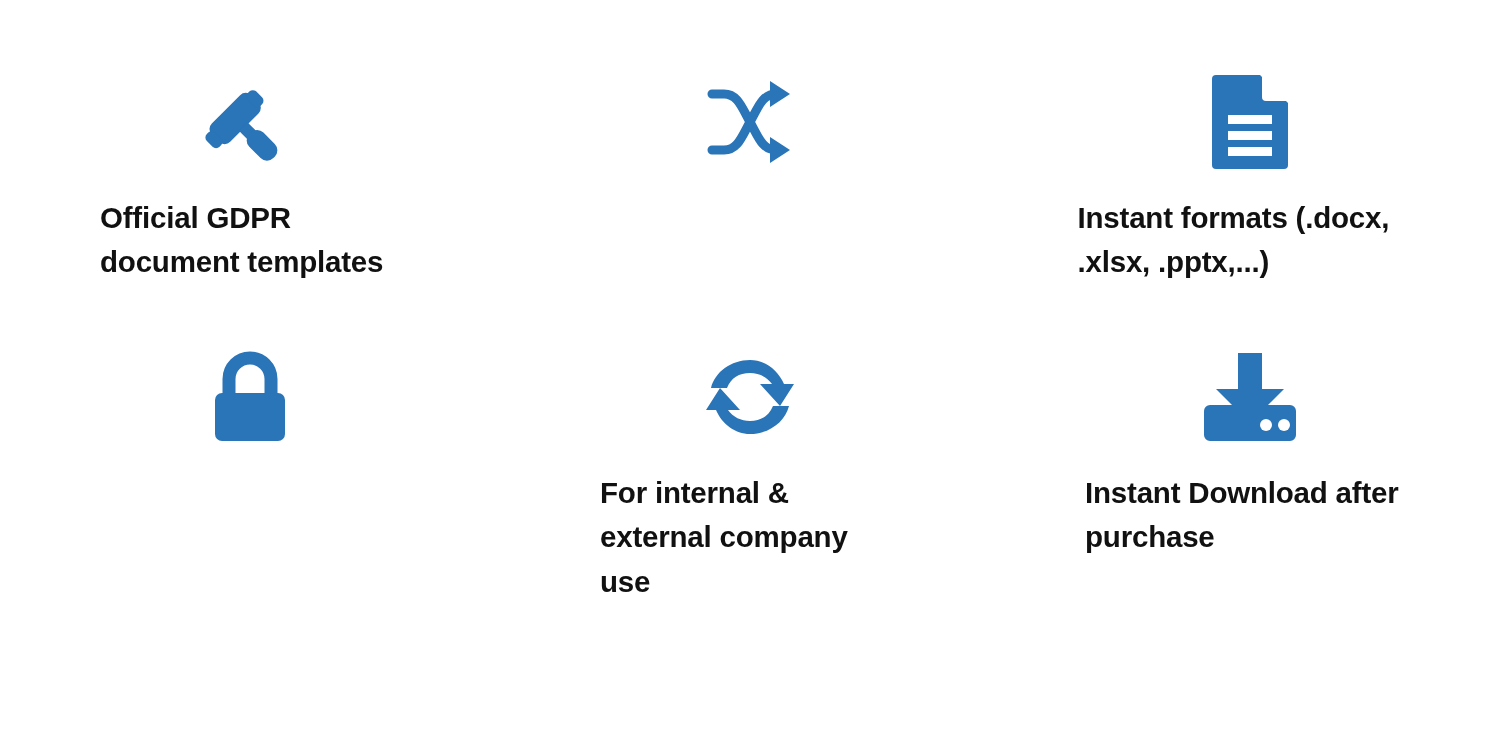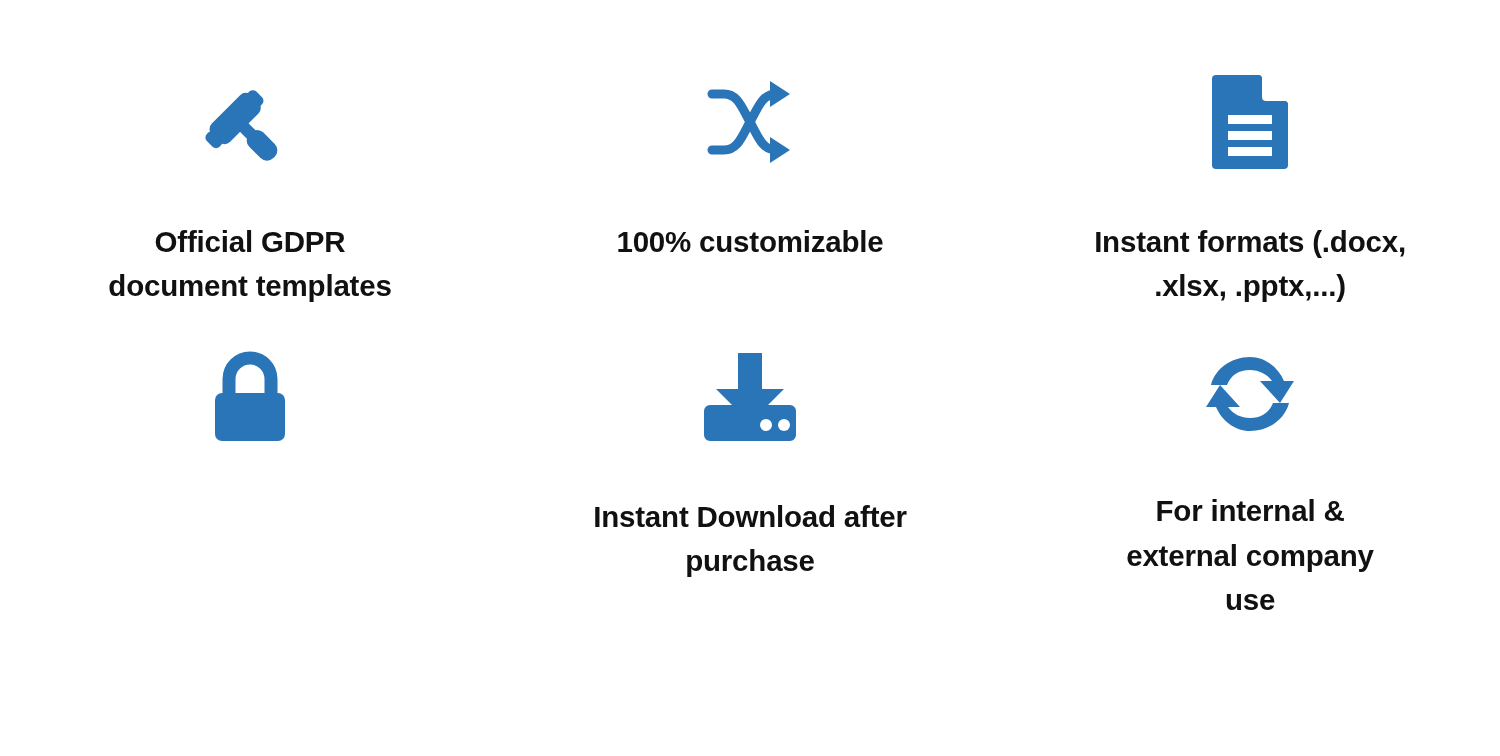--- a/index.html
+++ b/index.html
@@ -30,25 +30,24 @@
   .icon-wrap {
     height: 100px;
     display: flex;
     align-items: center;
     justify-content: center;
   }
   .icon-wrap svg {
     display: block;
   }
   .feature-label {
-    margin-top: 48px;
+    margin-top: 24px;
     font-size: 29.5px;
     font-weight: 700;
     color: #111111;
-    text-align: center;
     line-height: 1.5;
     letter-spacing: -0.2px;
   }
   .w-narrow { max-width: 300px; }
   .w-mid    { max-width: 330px; }
   .w-wide   { max-width: 345px; }
 </style>
 </head>
 <body>
 
@@ -75,21 +74,20 @@
         <g fill="none" stroke="#2a74b8" stroke-width="9" stroke-linecap="round" stroke-linejoin="round">
           <path d="M8 16 L20 16 C34 16 38 30 46 44 C54 58 58 72 72 72"></path>
           <path d="M8 72 L20 72 C34 72 38 58 46 44 C54 30 58 16 72 16"></path>
         </g>
         <g fill="#2a74b8">
           <path d="M66 3 L86 16 L66 29 Z"></path>
           <path d="M66 59 L86 72 L66 85 Z"></path>
         </g>
       </svg>
     </span>
-    <div class="feature-label w-mid">100% customizable</div>
   </div>
 
   <div class="feature-cell">
     <span class="icon-wrap">
       <svg width="76" height="94" viewBox="0 0 76 94" aria-hidden="true">
         <path fill="#2a74b8" d="M4 0 H48 L76 28 V90 A4 4 0 0 1 72 94 H4 A4 4 0 0 1 0 90 V4 A4 4 0 0 1 4 0 Z"></path>
         <path fill="#ffffff" d="M50 0 L76 26 H54 A4 4 0 0 1 50 22 Z"></path>
         <rect x="16" y="40" width="44" height="9" fill="#ffffff"></rect>
         <rect x="16" y="56" width="44" height="9" fill="#ffffff"></rect>
         <rect x="16" y="72" width="44" height="9" fill="#ffffff"></rect>
@@ -102,35 +100,35 @@
     <span class="icon-wrap">
       <svg width="74" height="92" viewBox="0 0 74 92" aria-hidden="true">
         <path fill="none" stroke="#2a74b8" stroke-width="13" d="M16 46 V28 A21 21 0 0 1 58 28 V46"></path>
         <rect x="2" y="42" width="70" height="48" rx="7" fill="#2a74b8"></rect>
       </svg>
     </span>
   </div>
 
   <div class="feature-cell">
     <span class="icon-wrap">
+      <svg width="88" height="90" viewBox="0 0 88 90" aria-hidden="true">
+        <g fill="#2a74b8">
+          <path d="M44 8 C25 8 9 20 5 36 H21 C25 26 33 21 44 21 C53 21 61 25 66 32 L54 32 L74 54 L88 32 L78 32 C72 18 59 8 44 8 Z"></path>
+          <path d="M44 82 C63 82 79 70 83 54 H67 C63 64 55 69 44 69 C35 69 27 65 22 58 L34 58 L14 36 L0 58 L10 58 C16 72 29 82 44 82 Z"></path>
+        </g>
+      </svg>
+    </span>
+    <div class="feature-label w-narrow">For internal &amp; external company use</div>
+  </div>
+
+  <div class="feature-cell">
+    <span class="icon-wrap">
       <svg width="92" height="92" viewBox="0 0 92 92" aria-hidden="true">
         <path fill="#2a74b8" d="M34 2 H58 V38 H80 L46 72 L12 38 H34 Z"></path>
         <path fill="#2a74b8" d="M6 54 H30 L46 70 L62 54 H86 A6 6 0 0 1 92 60 V84 A6 6 0 0 1 86 90 H6 A6 6 0 0 1 0 84 V60 A6 6 0 0 1 6 54 Z"></path>
         <circle cx="62" cy="74" r="6" fill="#ffffff"></circle>
         <circle cx="80" cy="74" r="6" fill="#ffffff"></circle>
       </svg>
     </span>
     <div class="feature-label w-mid">Instant Download after purchase</div>
   </div>
 
-  <div class="feature-cell">
-    <span class="icon-wrap">
-      <svg width="88" height="90" viewBox="0 0 88 90" aria-hidden="true">
-        <g fill="#2a74b8">
-          <path d="M44 8 C25 8 9 20 5 36 H21 C25 26 33 21 44 21 C53 21 61 25 66 32 L54 32 L74 54 L88 32 L78 32 C72 18 59 8 44 8 Z"></path>
-          <path d="M44 82 C63 82 79 70 83 54 H67 C63 64 55 69 44 69 C35 69 27 65 22 58 L34 58 L14 36 L0 58 L10 58 C16 72 29 82 44 82 Z"></path>
-        </g>
-      </svg>
-    </span>
-    <div class="feature-label w-narrow">For internal &amp; external company use</div>
-  </div>
-
 </div>
 
 </body></html>

